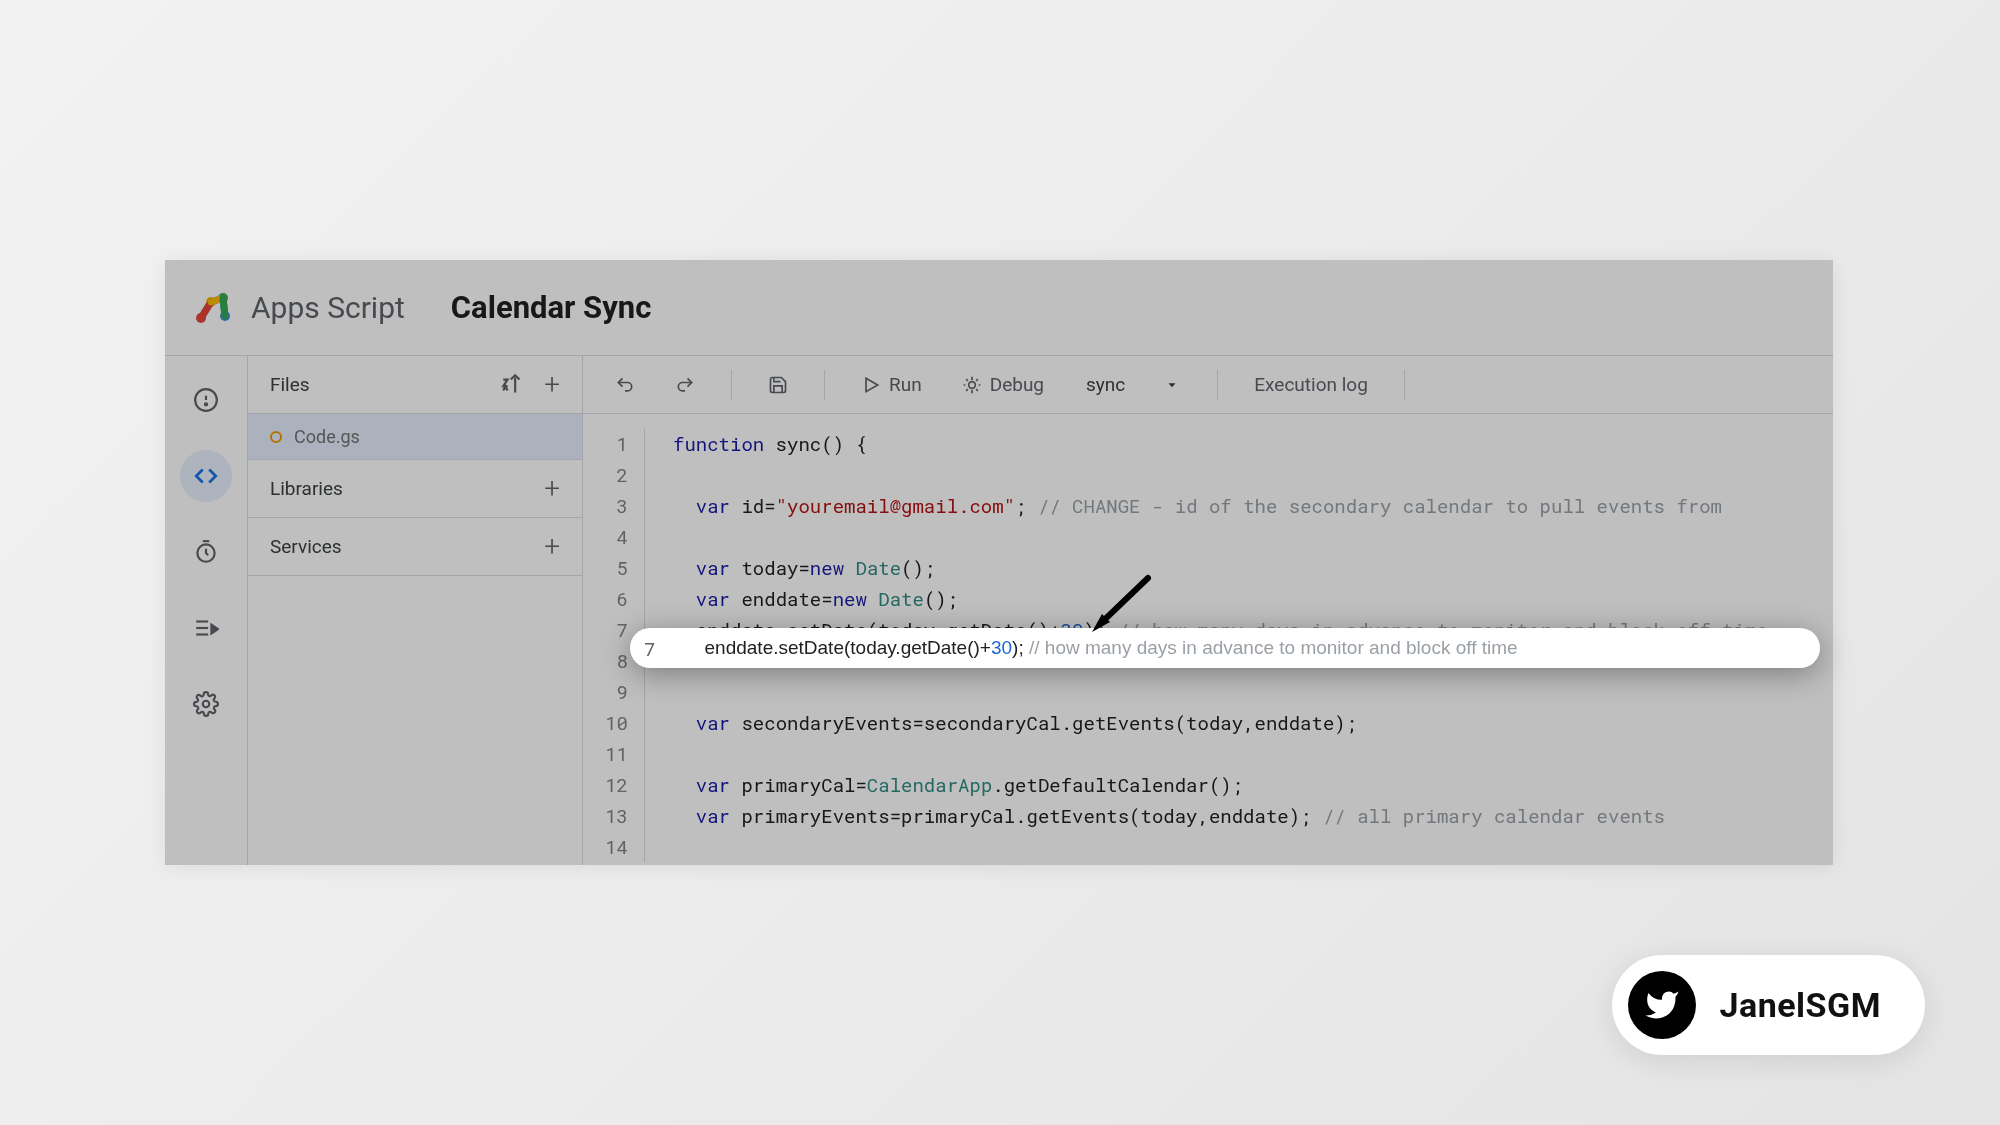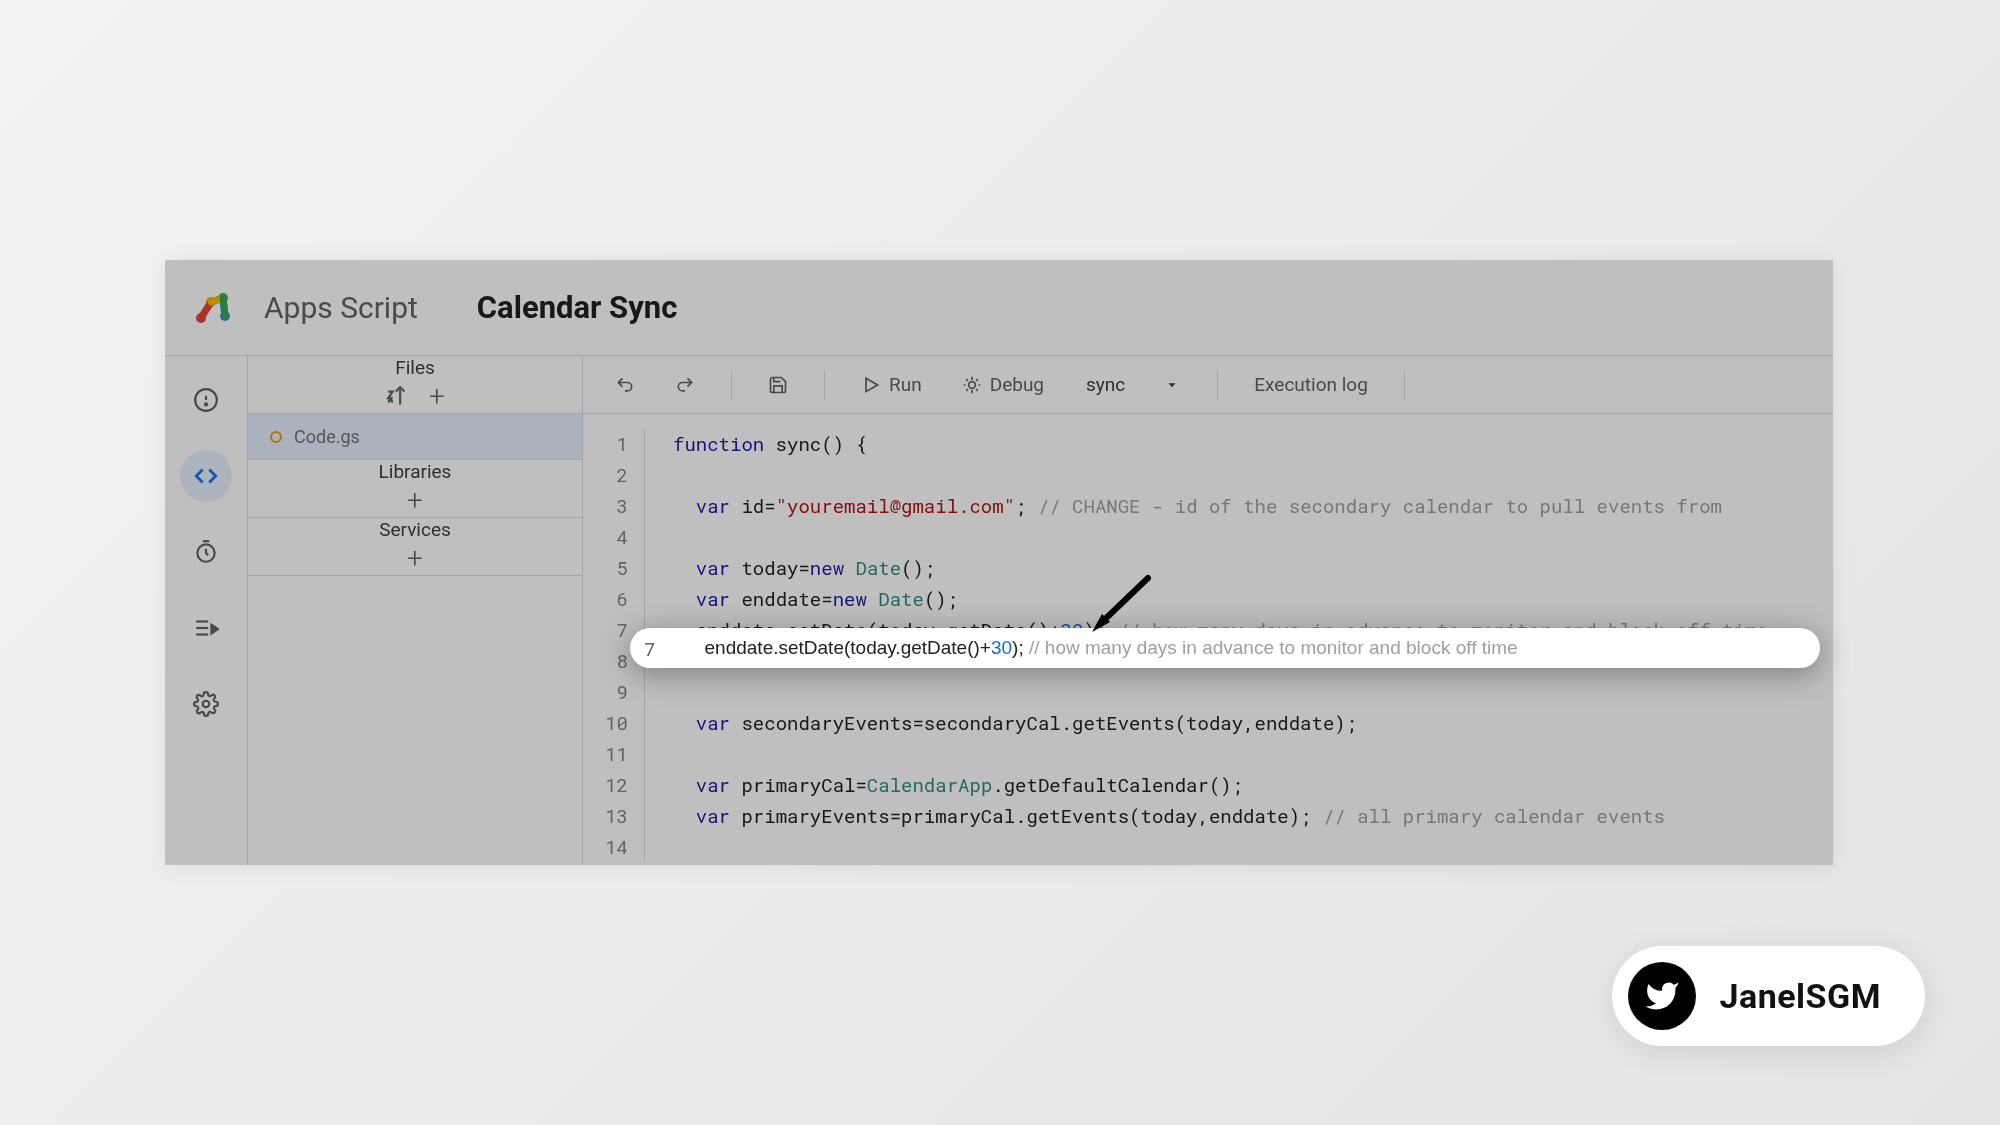--- a/index.html
+++ b/index.html
@@ -25,21 +25,21 @@
   inset: 0;
   background: rgba(0,0,0,0.25);
   pointer-events: none;
   z-index: 5;
 }
 .titlebar {
   height: 95px;
   display: flex;
   align-items: center;
   padding: 0 28px;
-  gap: 31px;
+  gap: 18px;
 }
 .logo {
   width: 40px;
   height: 40px;
 }
 .app-name {
   font-size: 30px;
   color: #5f6368;
   font-weight: 400;
 }
@@ -84,21 +84,20 @@
 }
 .side-row {
   height: 58px;
   display: flex;
   align-items: center;
   justify-content: space-between;
   padding: 0 22px;
   border-bottom: 1px solid #dadce0;
   font-size: 19px;
   color: #3c4043;
-  flex-direction: column;
 }
 .side-row .plus { color: #5f6368; font-size: 28px; font-weight: 300; }
 .side-row.files svg.sort-az { width: 26px; height: 26px; color: #5f6368; }
 .side-row.files .right { display: flex; gap: 18px; align-items: center; }
 .file-item {
   height: 46px;
   background: #e4eefc;
   display: flex;
   align-items: center;
   padding: 0 22px;
@@ -199,21 +198,21 @@
 }
 .arrow {
   position: absolute;
   z-index: 25;
   pointer-events: none;
 }
 
 .credit-badge {
   position: absolute;
   right: 75px;
-  bottom: 79px;
+  bottom: 70px;
   background: #fff;
   border-radius: 60px;
   height: 100px;
   display: flex;
   align-items: center;
   padding: 0 44px 0 16px;
   gap: 24px;
   box-shadow: 0 6px 30px rgba(0,0,0,0.1);
 }
 .credit-badge .circle {

